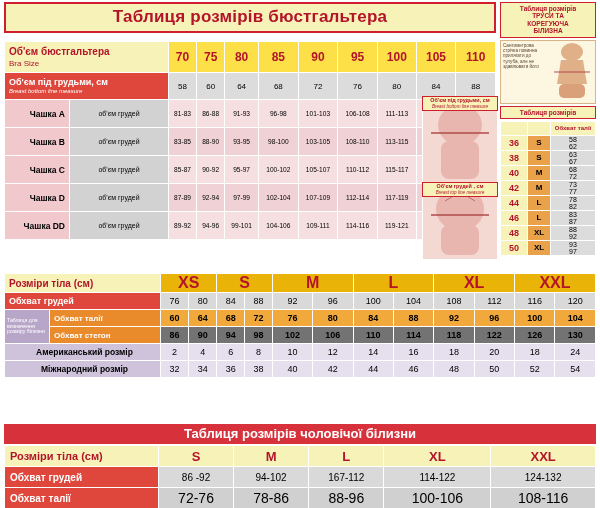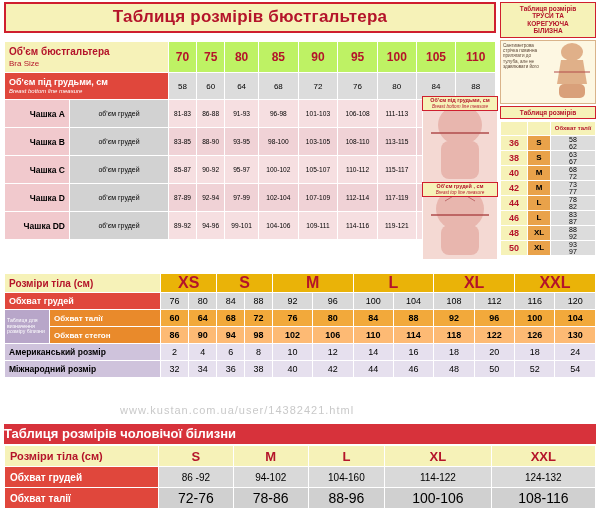--- a/index.html
+++ b/index.html
@@ -25,21 +25,21 @@
     color:#b4142a;
     font-size:17px;
     font-weight:bold;
     text-align:center;
     padding:3px 0 4px 0;
     letter-spacing:.2px;
   }
   .bra-table{width:492px;margin-top:8px;font-size:7.5px;}
   .bra-table td{border:1px solid #fff;}
   .hd-yellow{background:#f6f2b8;color:#b4142a;font-weight:bold;font-size:10px;text-align:left;padding-left:4px;}
-  .hd-num{background:#bef264;color:#b4142a;font-weight:bold;font-size:12px;}
+  .hd-num{background:#fde047;color:#b4142a;font-weight:bold;font-size:12px;}
   .row-lbl-red{background:#e0473c;color:#fff;font-weight:bold;font-size:9px;text-align:left;padding:2px 4px;line-height:1.05;}
   .row-lbl-red .sub{display:block;font-size:6px;font-weight:normal;font-style:italic;}
   .row-lbl-pink{background:#f1c9cd;color:#000;font-weight:bold;font-size:8.5px;text-align:right;padding:2px 4px;}
   .cell-grey{background:#dcdcdc;color:#000;font-size:8px;}
   .cell-grey2{background:#d2d2d2;color:#000;font-size:7px;}
   .cell-pink{background:#f6dfe1;font-size:6.6px;}
   .cell-pink2{background:#f0d2d6;font-size:6.6px;}
 
   
   .tr-wrap{position:absolute;left:500px;top:2px;width:96px;}
@@ -69,29 +69,29 @@
     border:1px solid #d7323b;
   }
   .w-table{width:592px;margin-top:1px;font-size:9px;}
   .w-table td{border:1px solid #fff;height:16px;}
   .w-hd{background:#f6f2b8;color:#b4142a;font-weight:bold;font-size:10px;text-align:left;padding-left:4px;}
   .w-size{background:#eab308;color:#b4142a;font-weight:bold;font-size:16px;}
   .w-lbl-red{background:#e0473c;color:#fff;font-weight:bold;font-size:9px;text-align:left;padding-left:4px;}
   .w-val-grey{background:#d9d9d9;font-size:9px;}
   .w-lbl-orange{background:#e98a2b;color:#fff;font-weight:bold;font-size:8px;text-align:left;padding-left:4px;}
   .w-val-orange{background:#f2a93b;color:#000;font-weight:bold;font-size:9px;}
-  .w-val-orange2{background:#fdba74;color:#000;font-weight:bold;font-size:9px;}
+  .w-val-orange2{background:#737373;color:#000;font-weight:bold;font-size:9px;}
   .w-lbl-side{background:#b8a6c9;color:#fff;font-size:5.2px;text-align:left;padding-left:2px;line-height:1.05;}
-  .w-lbl-purple{background:#cfc3dc;color:#000;font-weight:bold;font-size:8.5px;text-align:left;padding-left:4px;}
+  .w-lbl-purple{background:#cfc3dc;color:#000;font-weight:bold;font-size:8.5px;text-align:center;padding-left:4px;}
   .w-val-purple{background:#e6e0ee;font-size:9px;}
 
   
   .m-wrap{position:absolute;left:4px;top:424px;width:592px;}
   .m-title{
-    background:#d7323b;color:#fff;font-weight:bold;font-size:13px;padding:2px 0 3px;
+    background:#d7323b;color:#fff;font-weight:bold;font-size:13px;text-align:center;padding:2px 0 3px;
   }
   .m-table{width:592px;margin-top:1px;}
   .m-table td{border:1px solid #fff;height:20px;}
   .m-hd{background:#f6f2b8;color:#b4142a;font-weight:bold;font-size:11px;text-align:left;padding-left:5px;}
   .m-size{background:#f6f2b8;color:#b4142a;font-weight:bold;font-size:13px;}
   .m-lbl{background:#e0473c;color:#fff;font-weight:bold;font-size:10px;text-align:left;padding-left:5px;}
   .m-val{background:#d9d9d9;font-size:10px;}
   .m-val2{background:#d0d0d0;font-size:14px;}
 
   .wm{
@@ -425,31 +425,30 @@
         <td class="m-size">S</td>
         <td class="m-size">M</td>
         <td class="m-size">L</td>
         <td class="m-size">XL</td>
         <td class="m-size">XXL</td>
       </tr>
       <tr>
         <td class="m-lbl">Обхват грудей</td>
         <td class="m-val">86 -92</td>
         <td class="m-val">94-102</td>
-        <td class="m-val">104-160</td>
+        <td class="m-val">167-112</td>
         <td class="m-val">114-122</td>
         <td class="m-val">124-132</td>
       </tr>
       <tr>
         <td class="m-lbl">Обхват талії</td>
         <td class="m-val2">72-76</td>
         <td class="m-val2">78-86</td>
         <td class="m-val2">88-96</td>
         <td class="m-val2">100-106</td>
         <td class="m-val2">108-116</td>
       </tr>
     </tbody>
       </table>
   </div>
 
-  <div class="wm">www.kustan.com.ua/user/14382421.html</div>
 
 </div>
 
 </body></html>

